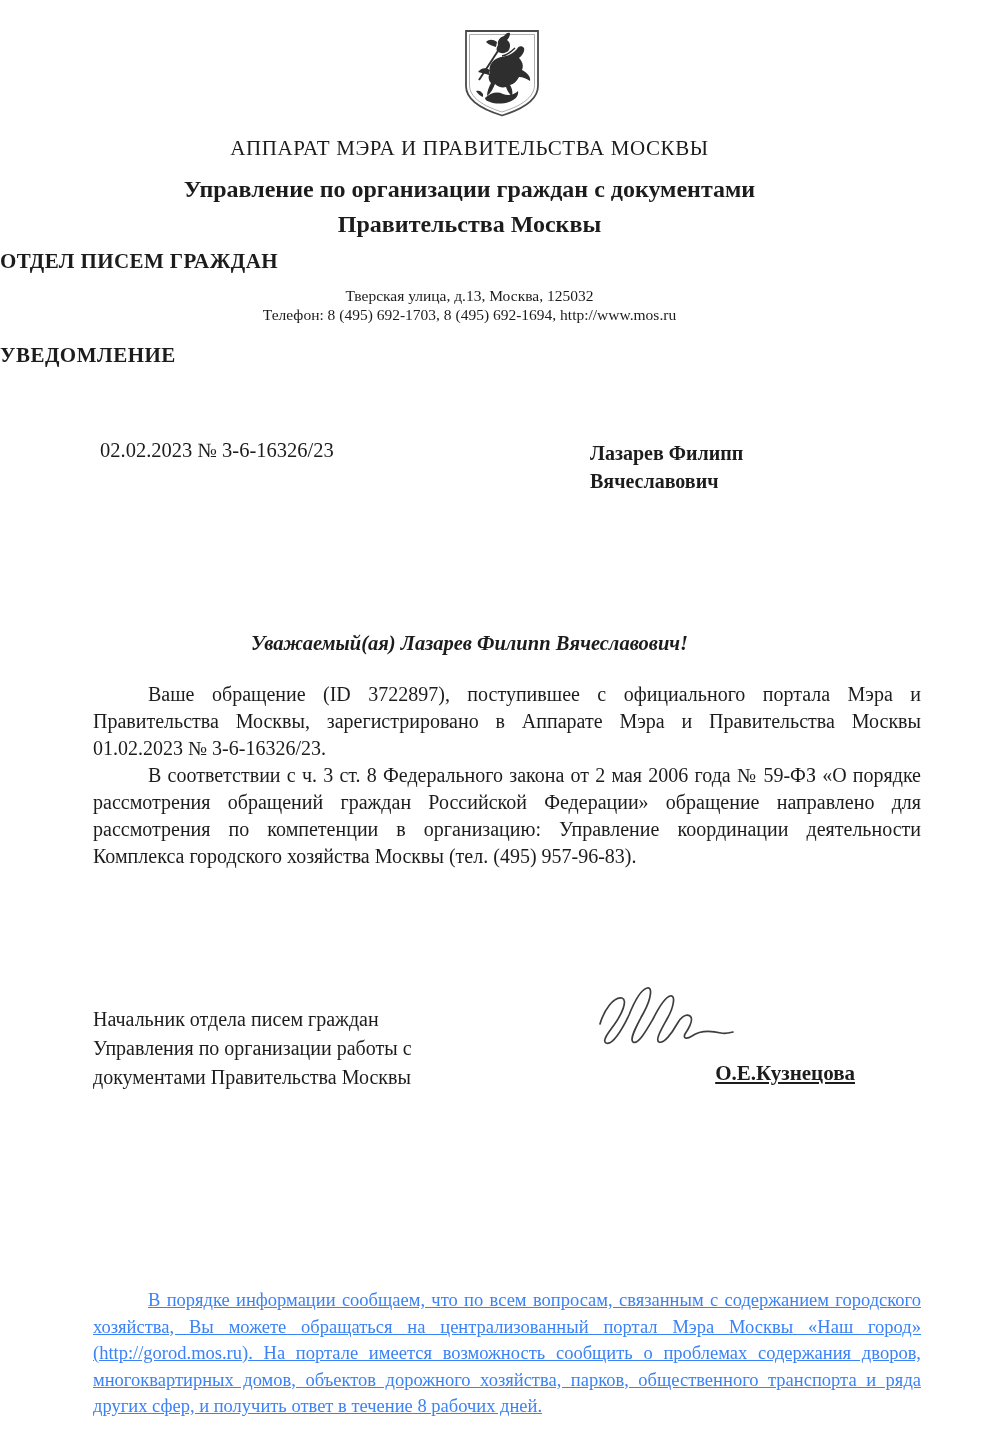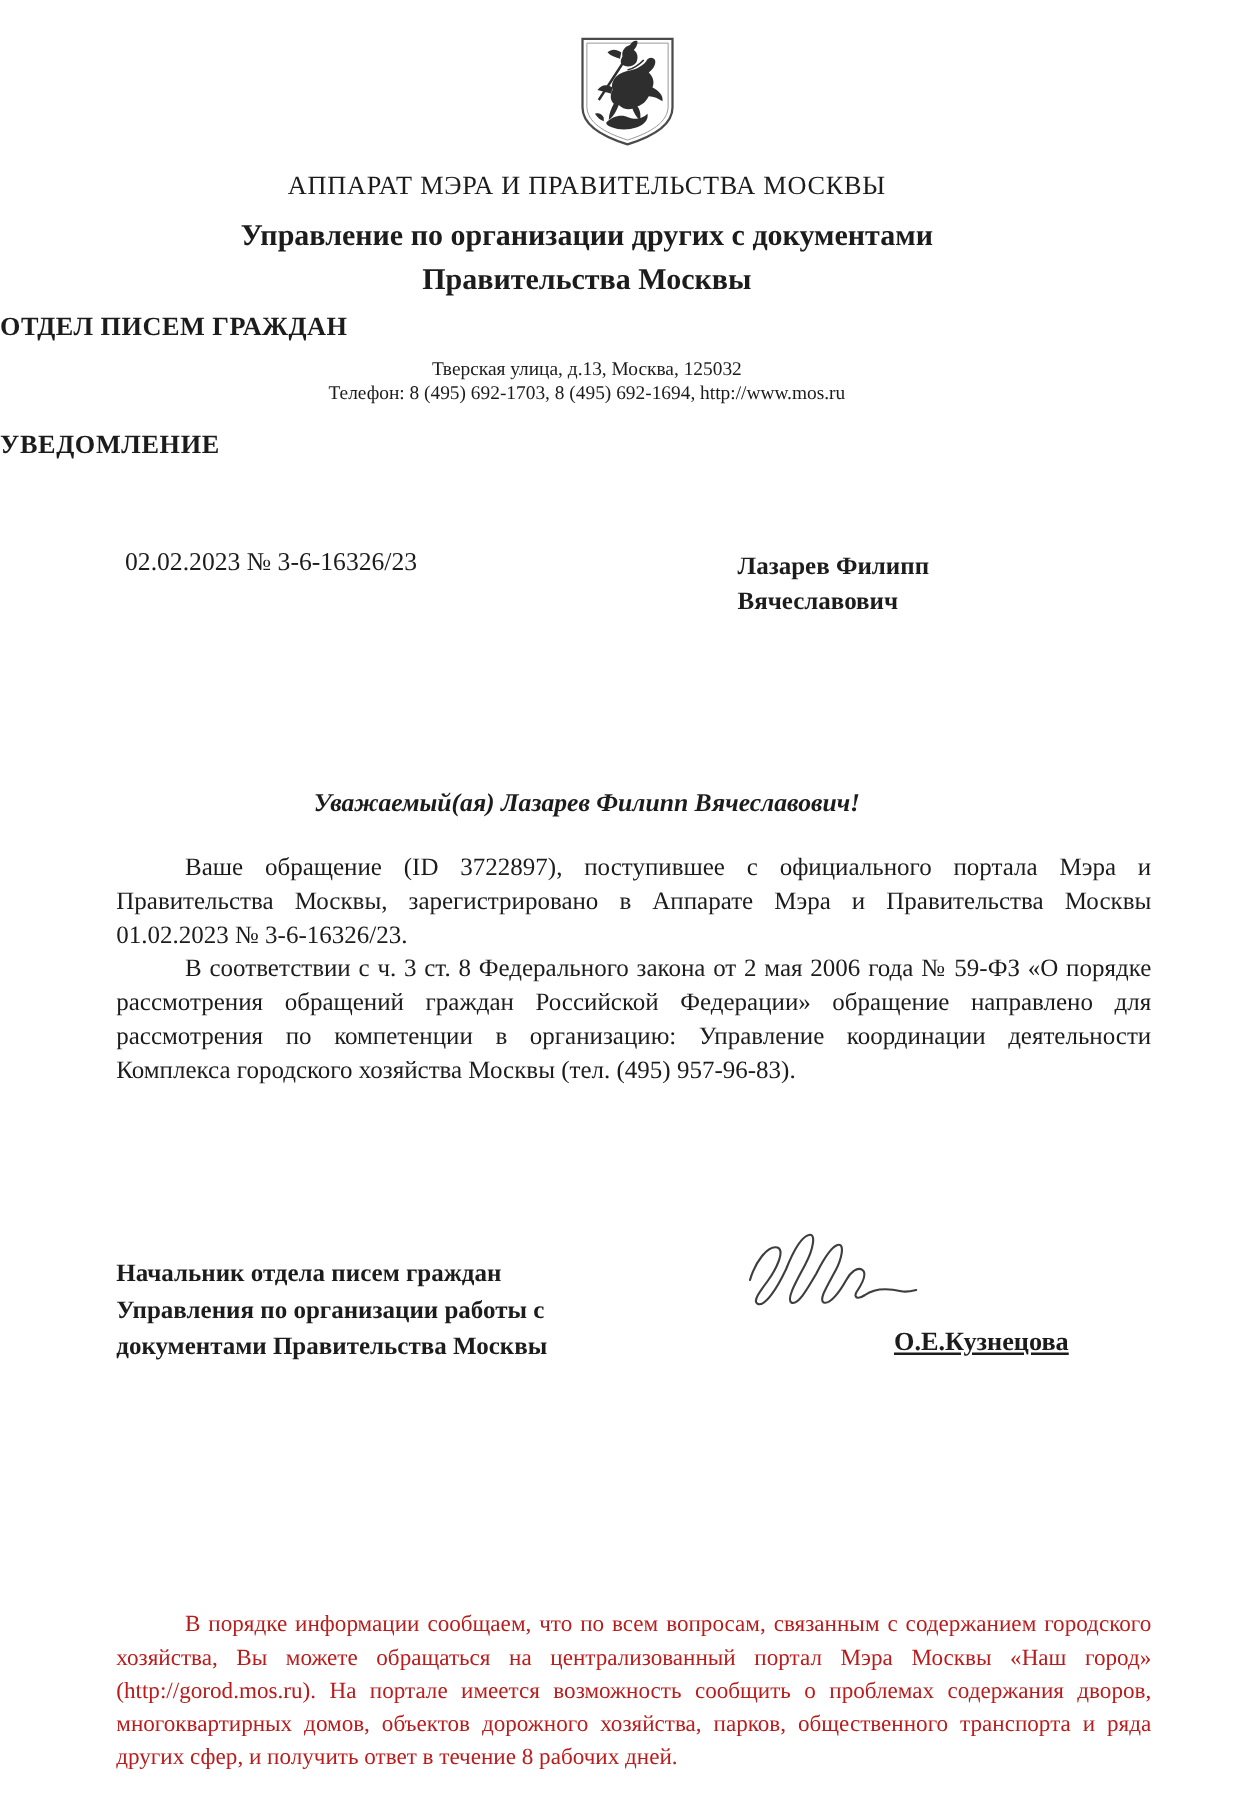--- a/index.html
+++ b/index.html
@@ -116,21 +116,21 @@
     text-align: justify;
   }
   .body-text p { margin: 0; text-indent: 55px; }
 
   
   .sig-position {
     position: absolute;
     left: 93px;
     top: 1005px;
     font-size: 20px;
-    font-weight: 700;
+    font-weight: 400;
     line-height: 29px;
   }
   .sig-position span { display: block; }
   .sig-scribble {
     position: absolute;
     left: 586px;
     top: 980px;
     width: 152px;
     height: 82px;
   }
@@ -145,21 +145,22 @@
 
   
   .footer-note {
     position: absolute;
     left: 93px;
     top: 1287px;
     width: 828px;
     font-size: 18.5px;
     line-height: 26.5px;
     text-align: justify;
-    color: #b91c1c;
+    color: #3b82f6;
+    text-decoration: underline;
   }
   .footer-note p { margin: 0; text-indent: 55px; }
 </style>
 </head>
 <body>
 
 <div class="page">
 
   <div class="emblem">
     <svg viewBox="0 0 78 90" width="78" height="90" xmlns="http://www.w3.org/2000/svg">
@@ -180,21 +181,21 @@
       <path d="M27 42 C22 39 18 40 15 44 C19 45 23 46 26 47 Z" fill="#2e2e2e"></path>
 
       <path d="M22 70 C27 65 34 63 40 66 C45 68 51 67 55 63 C56 68 52 72 46 74 C40 76 32 76 27 74 C24 73 22 72 22 70 Z" fill="#2e2e2e"></path>
       <path d="M20 66 C18 63 16 62 13 63 C15 66 17 68 20 69 Z" fill="#2e2e2e"></path>
     </svg>
   </div>
 
   <div class="org-top">АППАРАТ МЭРА И ПРАВИТЕЛЬСТВА МОСКВЫ</div>
 
   <div class="org-name">
-    <span>Управление по организации других с документами</span>
+    <span>Управление по организации граждан с документами</span>
     <span>Правительства Москвы</span>
   </div>
 
   <div class="department">ОТДЕЛ ПИСЕМ ГРАЖДАН</div>
   <div class="address-line">Тверская улица, д.13, Москва, 125032</div>
   <div class="phone-line">Телефон: 8 (495) 692-1703, 8 (495) 692-1694, http://www.mos.ru</div>
 
   <div class="doc-title">УВЕДОМЛЕНИЕ</div>
   <div class="ref-number">02.02.2023 № 3-6-16326/23</div>
 

